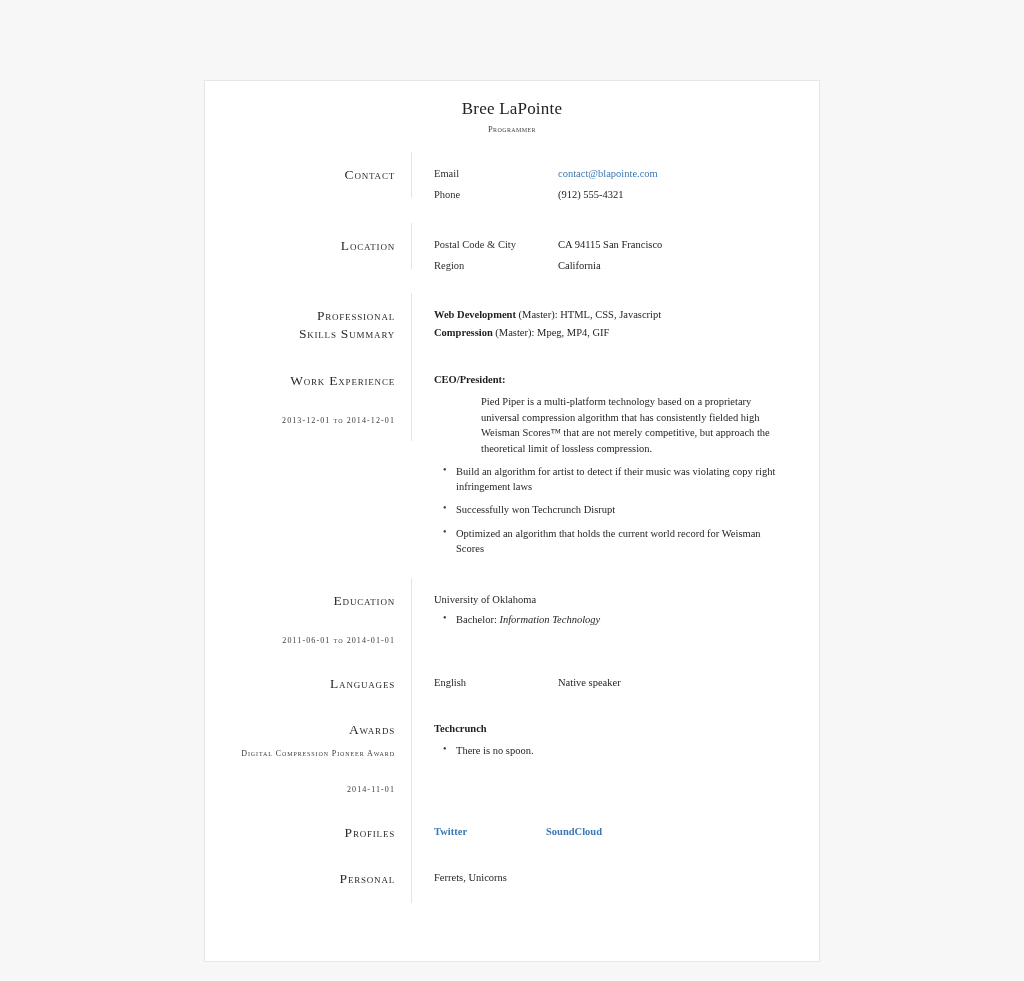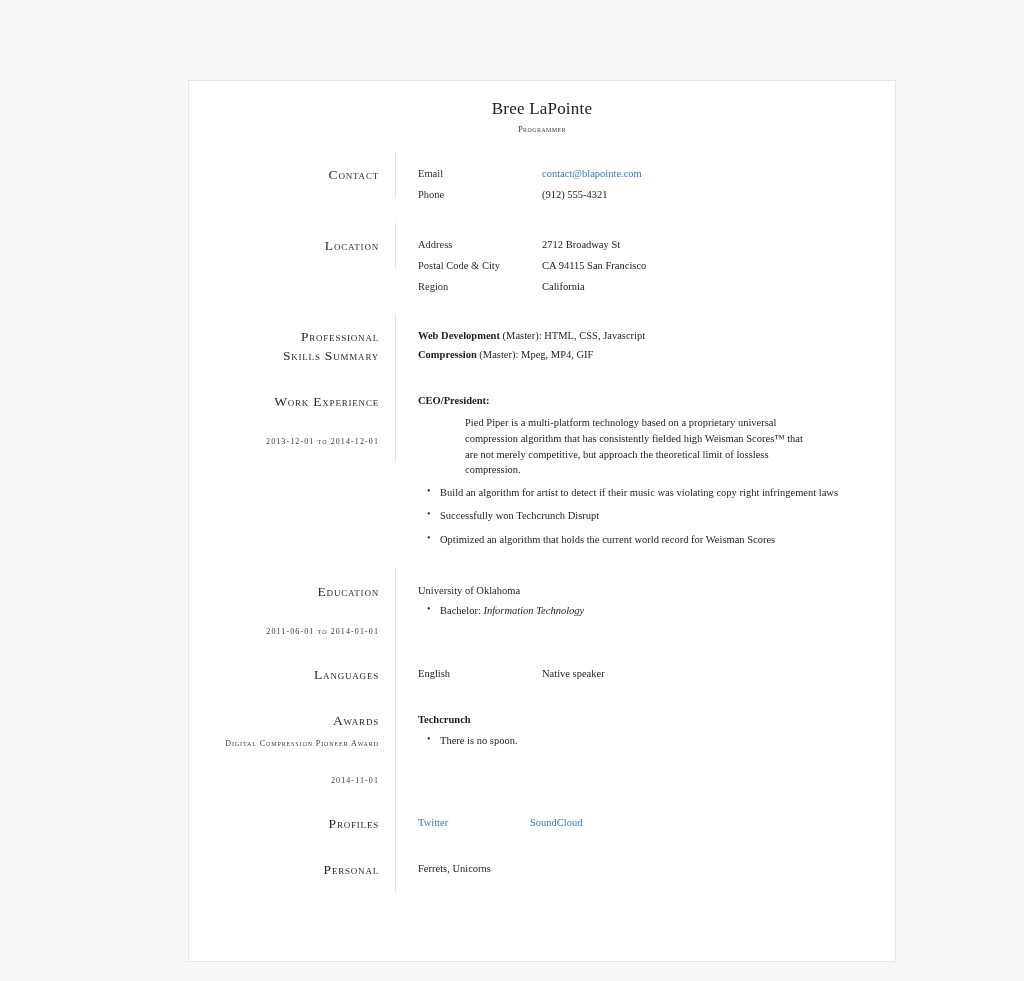--- a/index.html
+++ b/index.html
@@ -6,23 +6,23 @@
     margin: 0;
     padding: 0;
     background: #f7f7f7;
     width: 1024px;
     height: 981px;
     font-family: "Liberation Serif", serif;
     -webkit-font-smoothing: antialiased;
   }
   .page {
     position: absolute;
-    left: 188px;
+    left: 204px;
     top: 80px;
-    width: 708px;
+    width: 616px;
     height: 882px;
     background: #ffffff;
     border: 1px solid #e6e6e6;
     box-sizing: border-box;
   }
   .resume {
     padding: 18px 32px 0 32px;
     box-sizing: border-box;
   }
   
@@ -150,21 +150,21 @@
     font-size: 10px;
     color: #333;
   }
   ul.bullets.tight li { margin-bottom: 3px; }
   .inst { font-size: 10.5px; margin-bottom: 4px; }
   .italic { font-style: italic; }
   .org { font-weight: bold; font-size: 10.5px; margin-bottom: 5px; }
   .lang-row { display: flex; }
   .lang-name { width: 124px; flex: 0 0 124px; font-size: 10.5px; }
   .lang-fluency { font-size: 10.5px; }
-  .profiles { display: flex; }
+  .profiles { display: flex; font-weight: bold; }
   .profile-item { width: 112px; flex: 0 0 112px; font-size: 10.5px; }
   .personal { font-size: 10.5px; }
 </style>
 </head>
 <body>
 
 <div class="page">
   <div class="resume">
 
     <div class="header">
@@ -186,24 +186,20 @@
           <div class="kv-val">(912) 555-4321</div>
         </div>
       </div>
     </div>
 
     <div class="section">
       <div class="sec-label">
         <div class="sec-title">Location</div>
       </div>
       <div class="sec-body">
-        <div class="kv-row">
-          <div class="kv-key">Address</div>
-          <div class="kv-val">2712 Broadway St</div>
-        </div>
         <div class="kv-row">
           <div class="kv-key">Postal Code &amp; City</div>
           <div class="kv-val">CA 94115 San Francisco</div>
         </div>
         <div class="kv-row">
           <div class="kv-key">Region</div>
           <div class="kv-val">California</div>
         </div>
       </div>
     </div>

